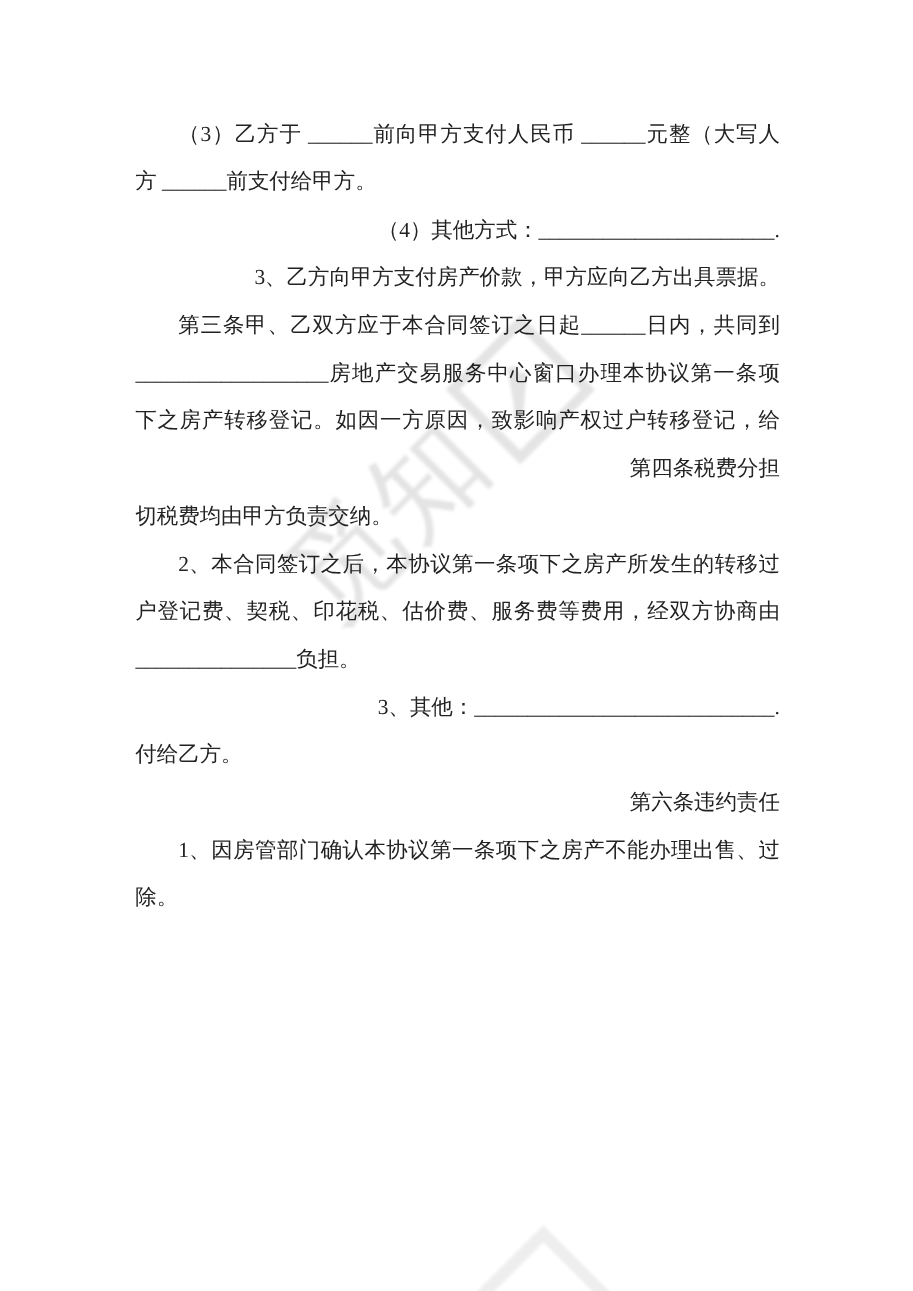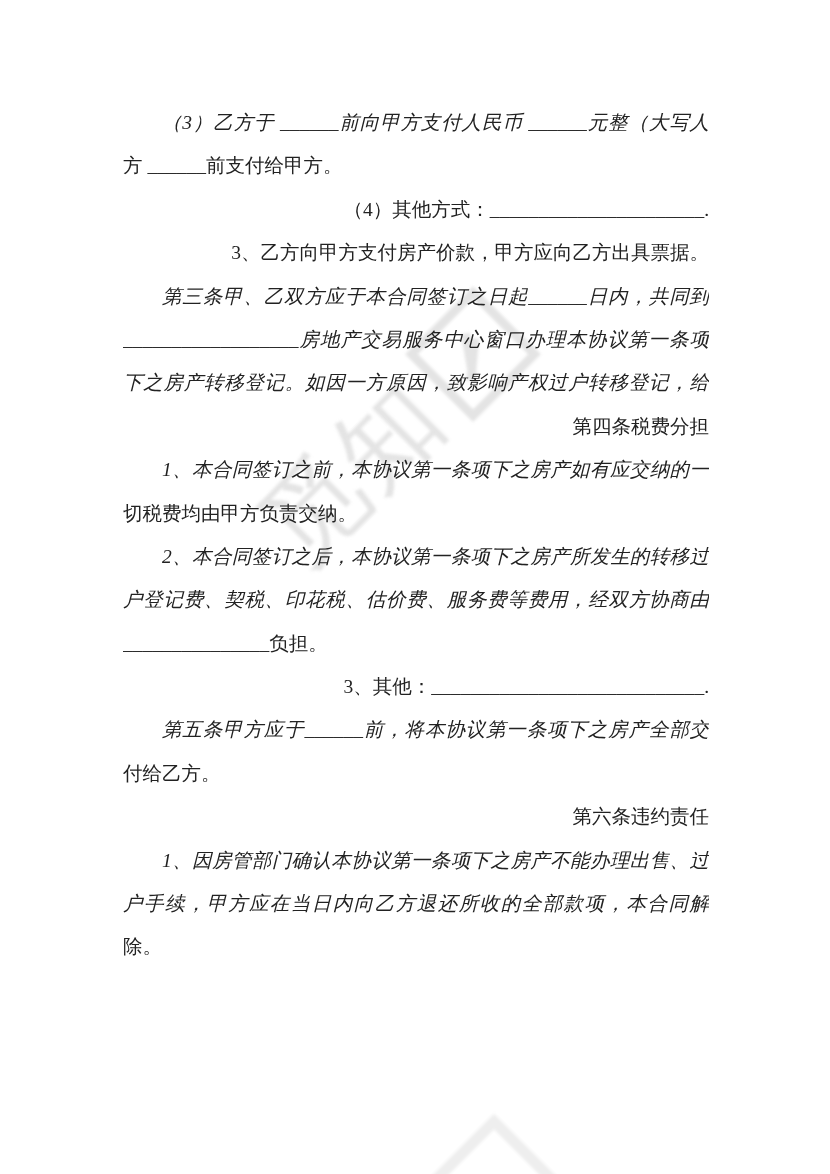--- a/index.html
+++ b/index.html
@@ -17,21 +17,21 @@
     left:123px;top:101px;width:586px;
     font-size:19.5px;
   }
   .ln{
     height:43.4px;
     line-height:43.4px;
     overflow:hidden;
     white-space:normal;
   }
   .ind{ text-indent:39px;text-align:right; }
-  .j{ text-align:justify; text-align-last:justify;font-style:italic; }
+  .j{ text-align:justify; text-align-last:justify; }
 
   
   .wm-center{
     position:absolute;
     left:232px;top:372px;width:330px;height:115px;
     display:flex;align-items:center;gap:16px;
     transform:rotate(-45deg);
     color:#e4e4e4;
     filter:blur(1.5px);
     pointer-events:none;
@@ -90,27 +90,24 @@
 
   <div class="doc">
     <div class="ln ind j">（3）乙方于 ______前向甲方支付人民币 ______元整（大写人</div>
     <div class="ln">方 ______前支付给甲方。</div>
     <div class="ln ind">（4）其他方式：______________________.</div>
     <div class="ln ind">3、乙方向甲方支付房产价款，甲方应向乙方出具票据。</div>
     <div class="ln ind j">第三条甲、乙双方应于本合同签订之日起______日内，共同到</div>
     <div class="ln j">__________________房地产交易服务中心窗口办理本协议第一条项</div>
     <div class="ln j">下之房产转移登记。如因一方原因，致影响产权过户转移登记，给</div>
     <div class="ln ind">第四条税费分担</div>
-    <div class="ln ind j">1、本合同签订之前，本协议第一条项下之房产如有应交纳的一</div>
     <div class="ln">切税费均由甲方负责交纳。</div>
     <div class="ln ind j">2、本合同签订之后，本协议第一条项下之房产所发生的转移过</div>
     <div class="ln j">户登记费、契税、印花税、估价费、服务费等费用，经双方协商由</div>
     <div class="ln">_______________负担。</div>
     <div class="ln ind">3、其他：____________________________.</div>
-    <div class="ln ind j">第五条甲方应于______前，将本协议第一条项下之房产全部交</div>
     <div class="ln">付给乙方。</div>
     <div class="ln ind">第六条违约责任</div>
     <div class="ln ind j">1、因房管部门确认本协议第一条项下之房产不能办理出售、过</div>
-    <div class="ln j">户手续，甲方应在当日内向乙方退还所收的全部款项，本合同解</div>
     <div class="ln">除。</div>
   </div>
 
 </div>
 
 </body></html>

